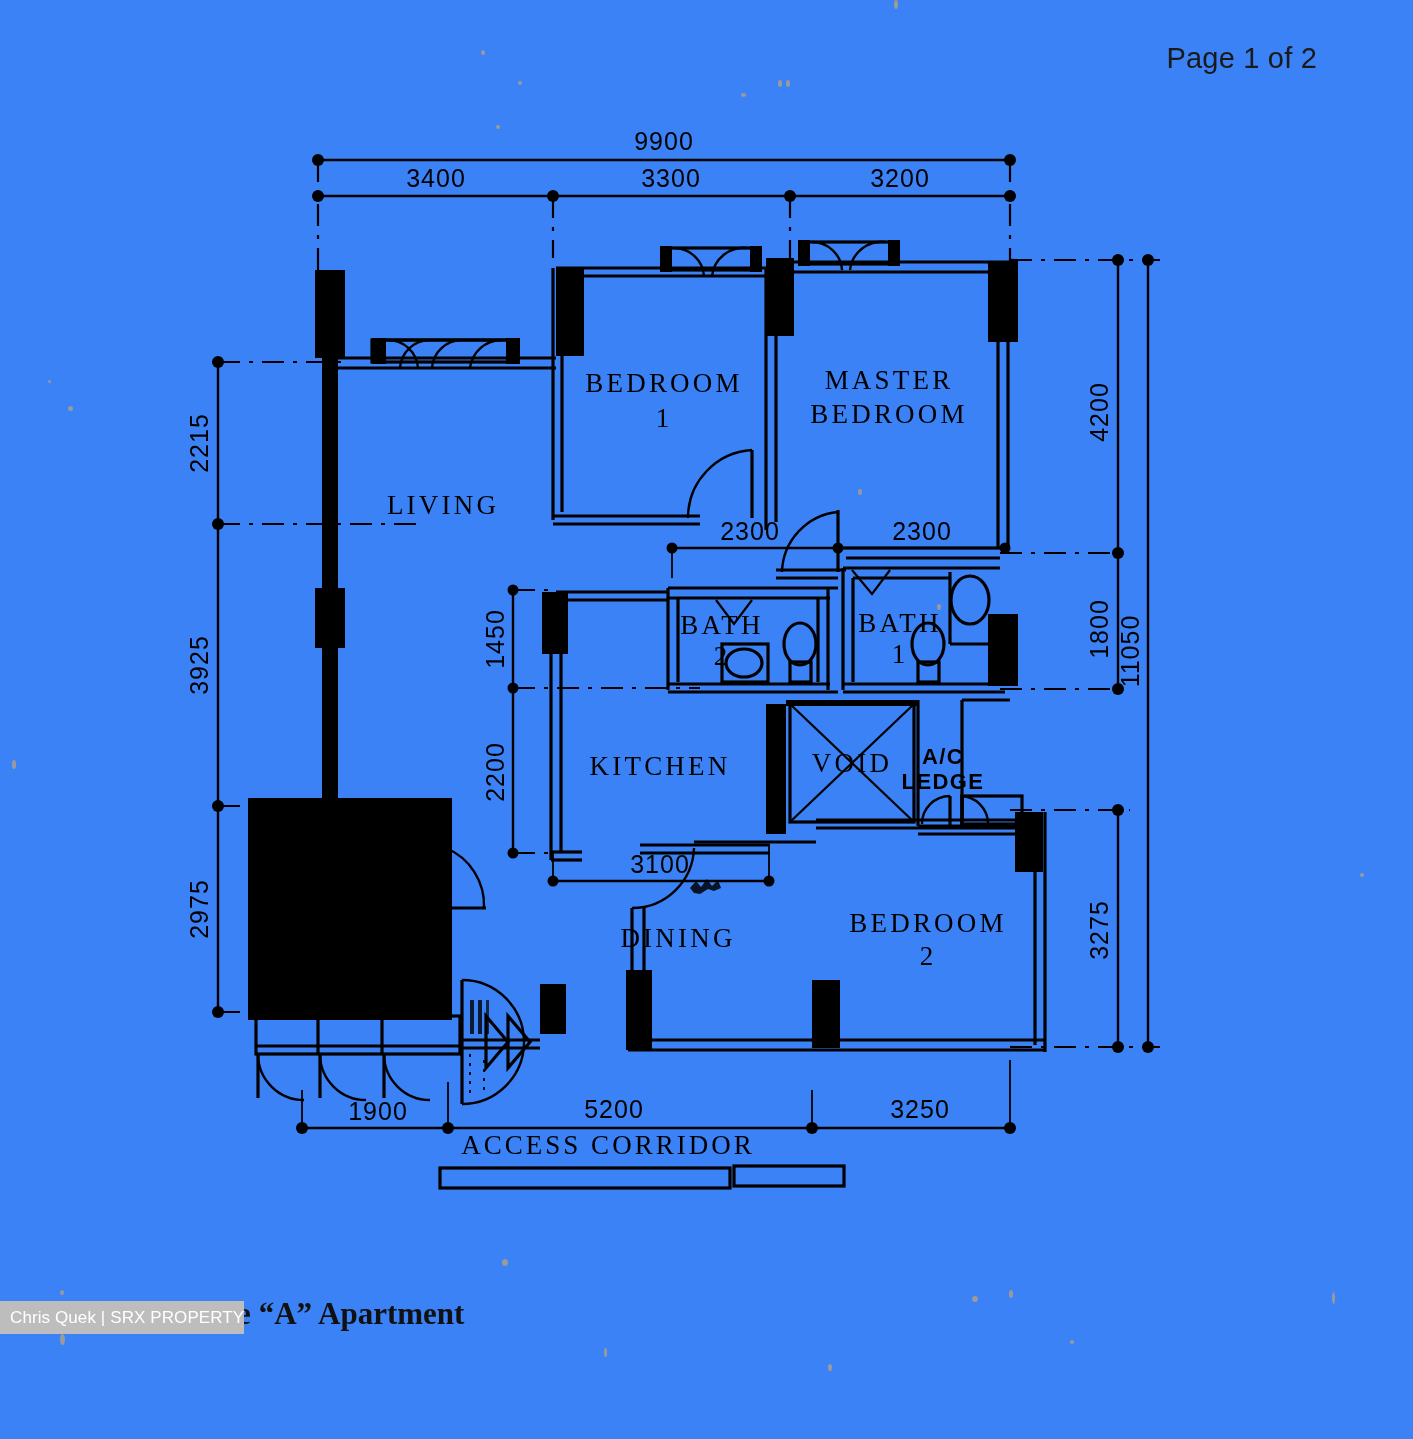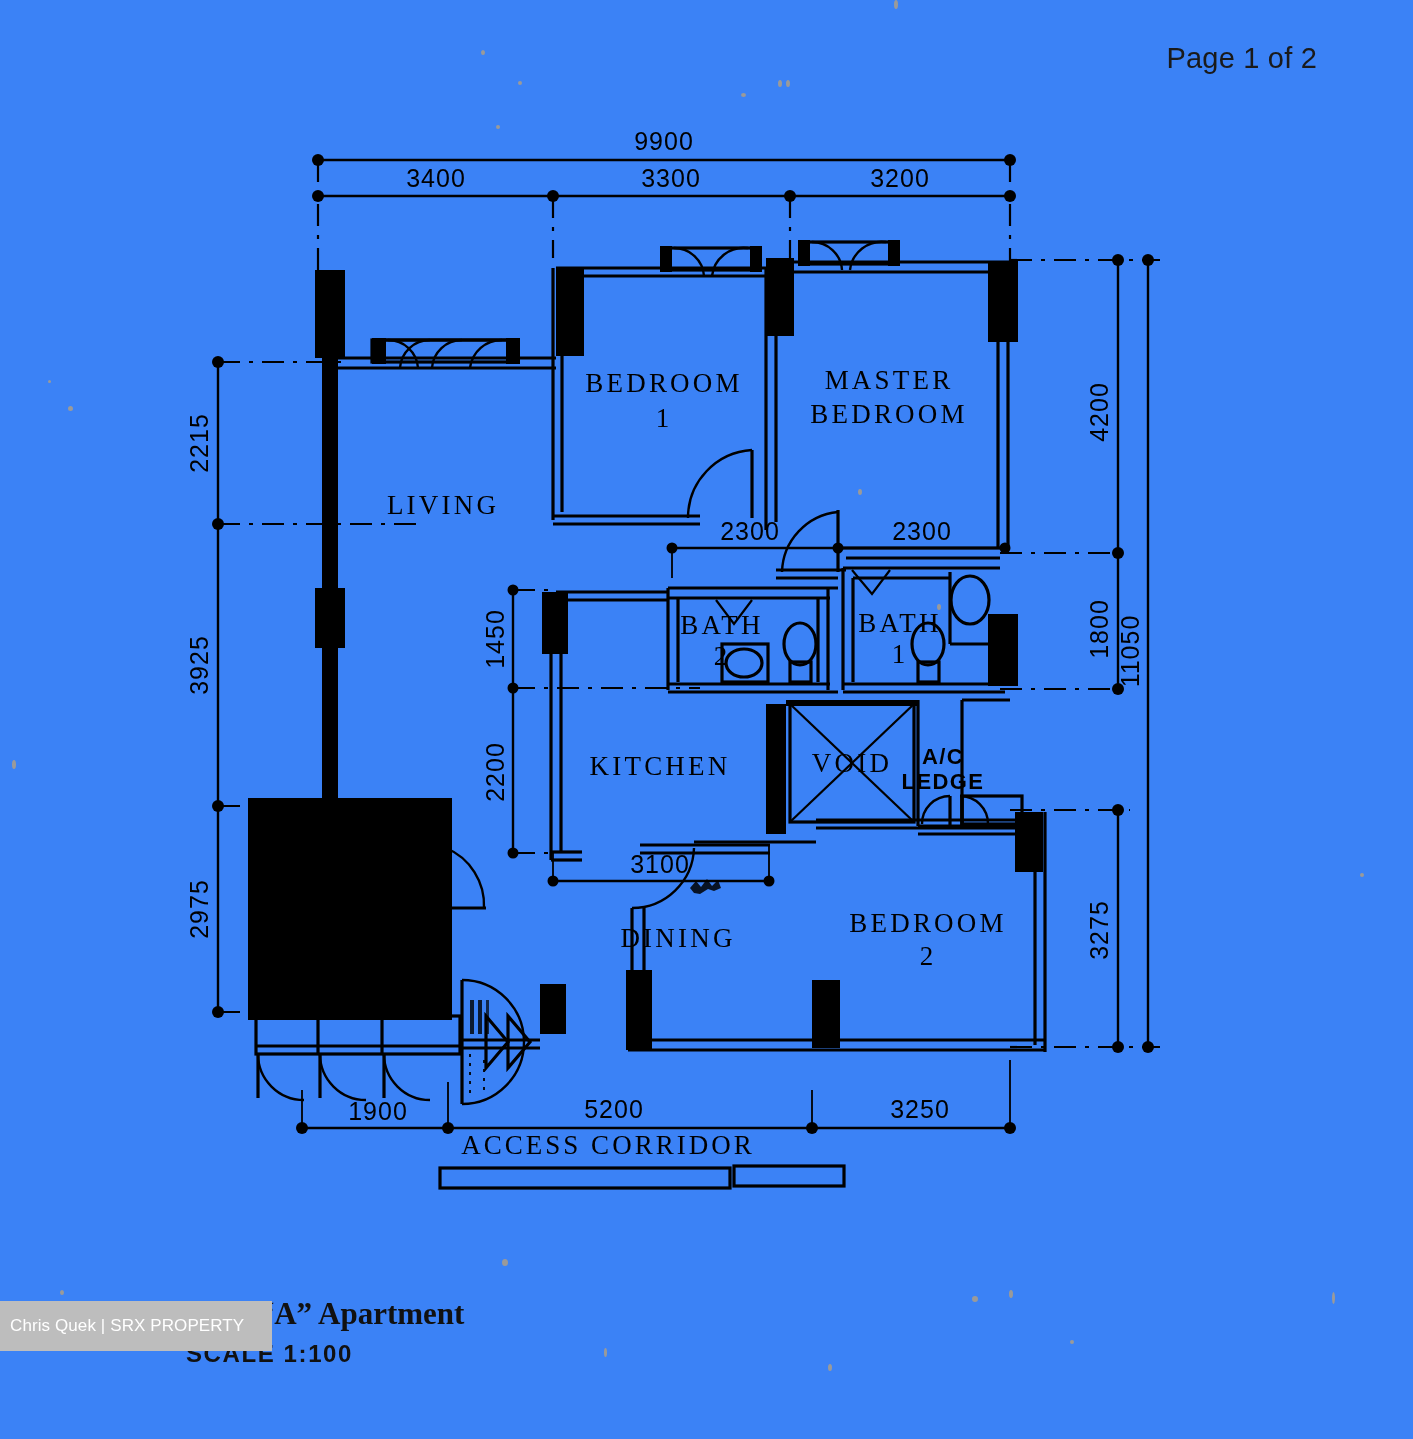--- a/index.html
+++ b/index.html
@@ -57,28 +57,28 @@
     font-weight: bold;
     font-size: 24px;
     letter-spacing: 1.6px;
     color: #111;
     margin-top: 6px;
   }
   #watermark {
     position: absolute;
     left: 0;
     top: 1301px;
-    height: 50px;
+    height: 33px;
     background: #bdbdbd;
     color: #ffffff;
     font-family: "Liberation Sans", sans-serif;
     font-size: 17px;
     display: flex;
     align-items: center;
-    padding: 0 28px 0 10px;
+    padding: 0 0 0 10px;
     letter-spacing: 0.1px;
     z-index: 5;
   }
   .speck { position: absolute; background: #9a9a9a; border-radius: 50%; }
 </style>
 </head>
 <body>
 
 <div id="page">
 
@@ -483,20 +483,19 @@
   <div class="speck" style="left:1009px;top:1290px;width:4px;height:8px;"></div>
   <div class="speck" style="left:1070px;top:1340px;width:4px;height:4px;"></div>
   <div class="speck" style="left:604px;top:1348px;width:3px;height:9px;"></div>
   <div class="speck" style="left:1332px;top:1292px;width:3px;height:12px;"></div>
   <div class="speck" style="left:858px;top:489px;width:4px;height:6px;"></div>
   <div class="speck" style="left:937px;top:604px;width:4px;height:6px;"></div>
   <div class="speck" style="left:60px;top:1290px;width:4px;height:5px;"></div>
 
   <div id="caption">
     <div class="line1">Type “A” Apartment</div>
-    <div class="line3">SCALE  1:100</div>
   </div>
 
   <div id="watermark">
     <span>Chris Quek | SRX PROPERTY</span>
   </div>
 
 </div>
 
 </body></html>

